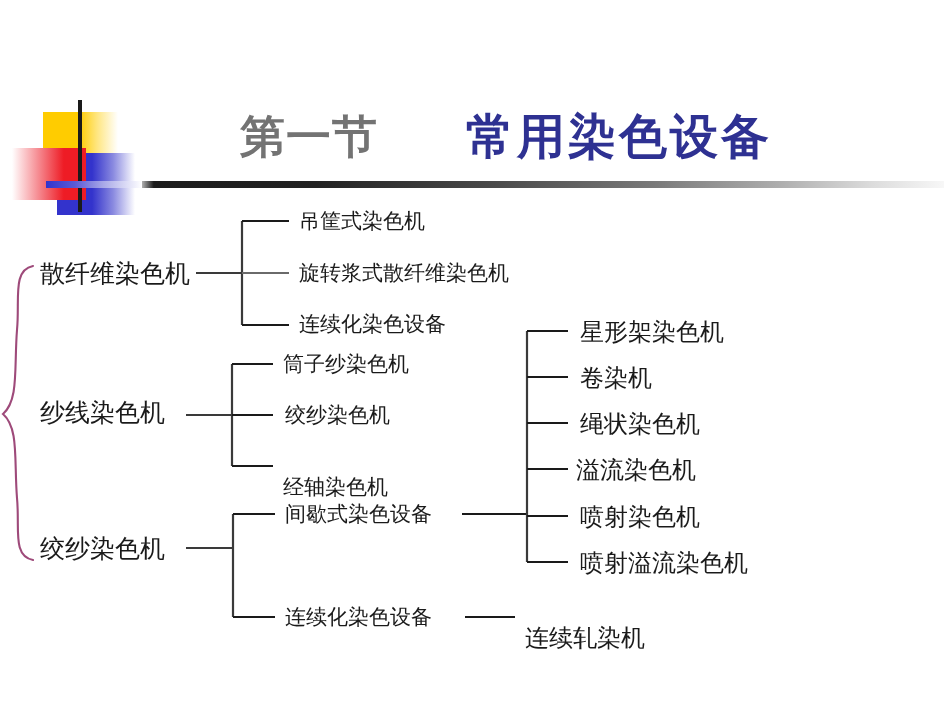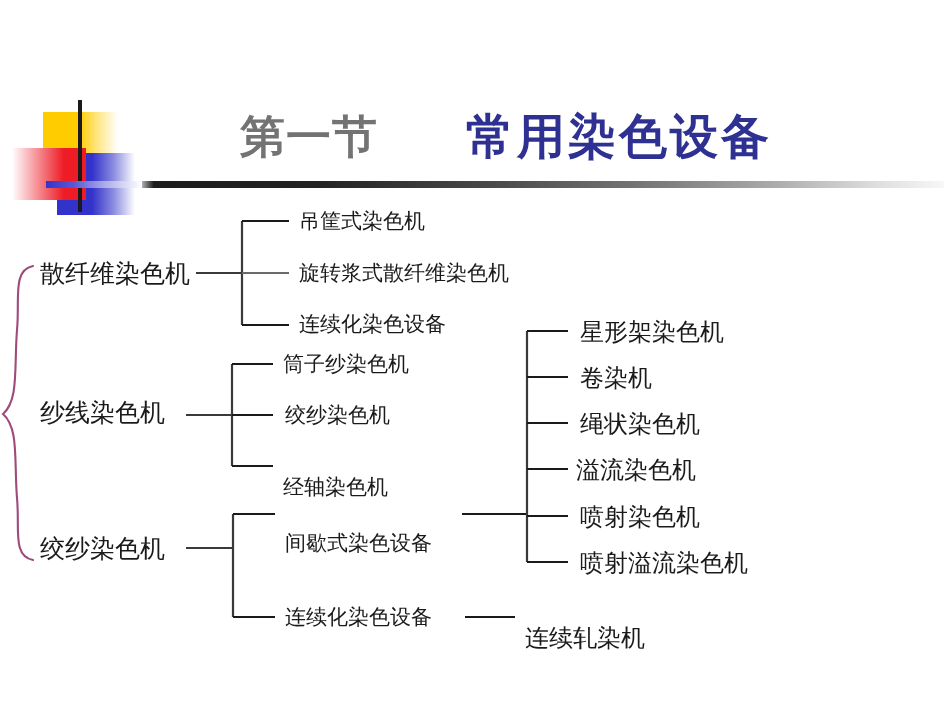--- a/index.html
+++ b/index.html
@@ -177,21 +177,21 @@
 <div class="node-label level2" style="left:299px; top:262px;">旋转浆式散纤维染色机</div>
 
 <div class="node-label level2" style="left:299px; top:313px;">连续化染色设备</div>
 
 <div class="node-label level2" style="left:283px; top:353px;">筒子纱染色机</div>
 
 <div class="node-label level2" style="left:285px; top:404px;">绞纱染色机</div>
 
 <div class="node-label level2" style="left:283px; top:455px;margin-top:21px;">经轴染色机</div>
 
-<div class="node-label level2" style="left:285px; top:503px;margin-top:29px;">间歇式染色设备</div>
+<div class="node-label level2" style="left:285px; top:503px;">间歇式染色设备</div>
 
 <div class="node-label level2" style="left:285px; top:606px;">连续化染色设备</div>
 
 <div class="node-label level3" style="left:580px; top:320px;">星形架染色机</div>
 
 <div class="node-label level3" style="left:580px; top:366px;">卷染机</div>
 
 <div class="node-label level3" style="left:580px; top:412px;">绳状染色机</div>
 
 <div class="node-label level3" style="left:576px; top:458px;">溢流染色机</div>

